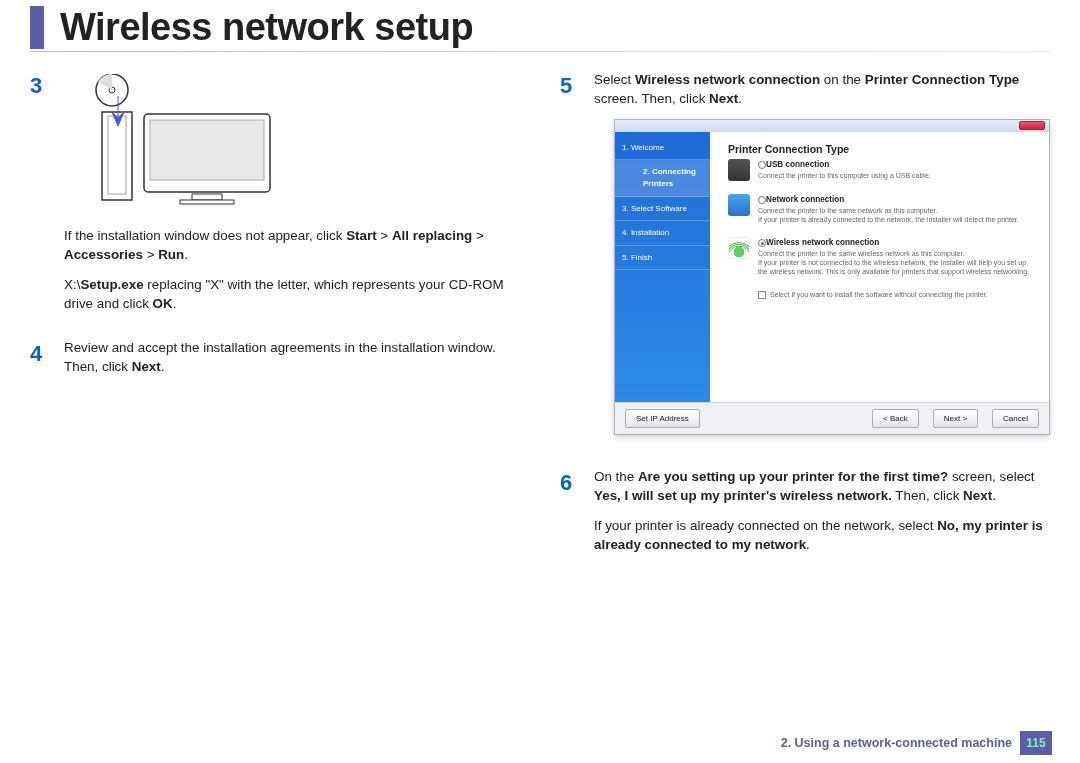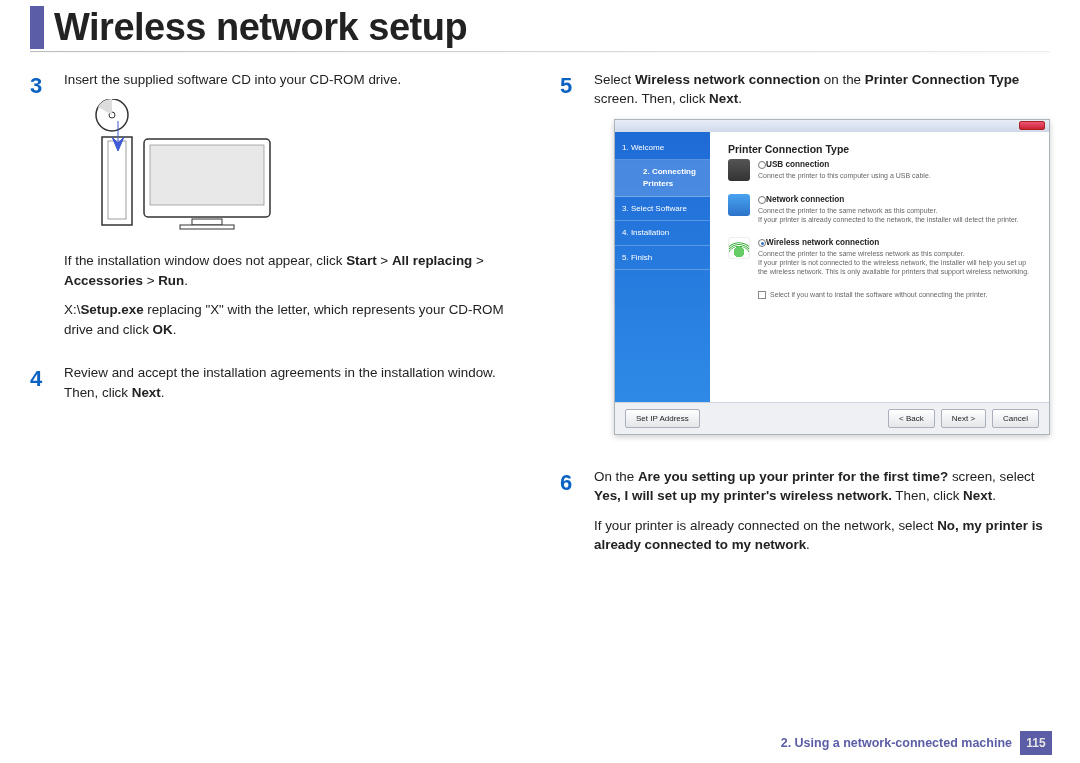--- a/index.html
+++ b/index.html
@@ -1,18 +1,18 @@
 <!DOCTYPE html>
 <html><head>
 <meta charset="utf-8">
 <style>
   * { box-sizing: border-box; margin: 0; padding: 0; }
   html, body { width: 1080px; height: 763px; font-family: "Segoe UI", Arial, sans-serif; background: #fff; color: #222; }
   .page { position: relative; width: 1080px; height: 763px; padding: 0 30px 0 30px; }
-  .header { border-left: 14px solid #5b5ea6; padding-left: 10px; margin-top: 6px; }
+  .header { border-left: 14px solid #5b5ea6; padding-left: 16px; margin-top: 6px; }
   .title { font-size: 38px; font-weight: 700; letter-spacing: -0.5px; color: #222; }
   .hr { height: 1px; background: linear-gradient(to right, #bbb, #eee); margin: 2px 0 18px 0; box-shadow: 0 1px 2px rgba(0,0,0,0.05);}
   .columns { display: flex; gap: 40px; }
   .col { flex: 1; min-width: 0; }
   .step { display: flex; gap: 14px; margin-bottom: 14px; font-size: 13.4px; line-height: 1.45; }
   .step-num { font-size: 22px; font-weight: 700; color: #0a62c2; width: 20px; flex-shrink: 0; }
   .step-body { flex: 1; }
   .step-body p { margin-bottom: 10px; }
   .bold { font-weight: 700; }
 
@@ -34,45 +34,44 @@
   .opt-ico.usb { background: linear-gradient(#555,#333); }
   .opt-ico.net { background: linear-gradient(#4aa3f0,#2b73c9); }
   .opt-ico.wifi { background: radial-gradient(circle at 50% 70%, #6c6 30%, #3a3 31%, transparent 32%), radial-gradient(circle at 50% 100%, transparent 50%, #3a3 52%, transparent 56%, #3a3 60%, transparent 64%, #3a3 68%, transparent 72%); background-color:#fff; border:1px solid #eee;}
   .opt-txt { flex:1; }
   .opt-title { font-weight:700; font-size:8.2px; color:#222; display:flex; align-items:center; gap:0; }
   .radio { width:8px; height:8px; border-radius:50%; border:1px solid #777; display:inline-block; position:relative; background:#fff;}
   .radio.sel::after { content:""; position:absolute; left:1.5px; top:1.5px; width:3px; height:3px; border-radius:50%; background:#2b73c9;}
   .opt-desc { font-size:7px; color:#666; line-height:1.25; margin-top:1px;}
   .checkrow { display:flex; align-items:center; gap:4px; font-size:7px; color:#666; margin-top:8px; margin-left:30px;}
   .chk { width:8px; height:8px; border:1px solid #888; background:#fff;}
-  .dlg-footer { height:32px; background:#eef0f3; border-top:1px solid #d0d4db; display:flex; align-items:center; padding:0 10px; gap:6px;}
+  .dlg-footer { height:32px; background:#eef0f3; border-top:1px solid #d0d4db; display:flex; align-items:center; padding:0 10px; gap:14px;}
   .dlg-btn { font-size:8px; padding:3px 10px; background:linear-gradient(#fff,#e3e6ea); border:1px solid #a9b0bb; border-radius:2px;}
   .spacer { flex:1; }
 
   .footer { position:absolute; bottom:14px; right:28px; display:flex; align-items:center; gap:8px; }
   .footer-txt { font-size:12.5px; font-weight:700; color:#5b5ea6; }
-  .pagebox { width:32px; height:24px; background:#5b5ea6; color:#e5e5e5; font-size:12px; font-weight:700; display:flex; align-items:center; justify-content:center; }
+  .pagebox { width:32px; height:24px; background:#5b5ea6; color:#86efac; font-size:12px; font-weight:700; display:flex; align-items:center; justify-content:center; }
 </style>
 </head>
 <body>
 
 <div class="page">
   <div class="header">
     <div class="title">Wireless network setup</div>
   </div>
   <div class="hr"></div>
 
   <div class="columns">
 
     <div class="col">
 
       <div class="step">
         <div class="step-num">3</div>
         <div class="step-body">
-          <p>Insert the supplied software CD into your CD-ROM drive.</p>
 
           <div class="illus">
             <svg viewBox="0 0 230 140">
 
               <rect x="20" y="38" width="30" height="88" fill="#fff" stroke="#333" stroke-width="1.5"></rect>
               <rect x="26" y="42" width="18" height="78" fill="none" stroke="#888" stroke-width="0.8"></rect>
 
               <rect x="62" y="40" width="126" height="78" rx="4" fill="#fff" stroke="#333" stroke-width="1.5"></rect>
               <rect x="68" y="46" width="114" height="60" fill="#e8e8e8" stroke="#999" stroke-width="0.8"></rect>
               <rect x="110" y="120" width="30" height="6" fill="#fff" stroke="#333"></rect>

